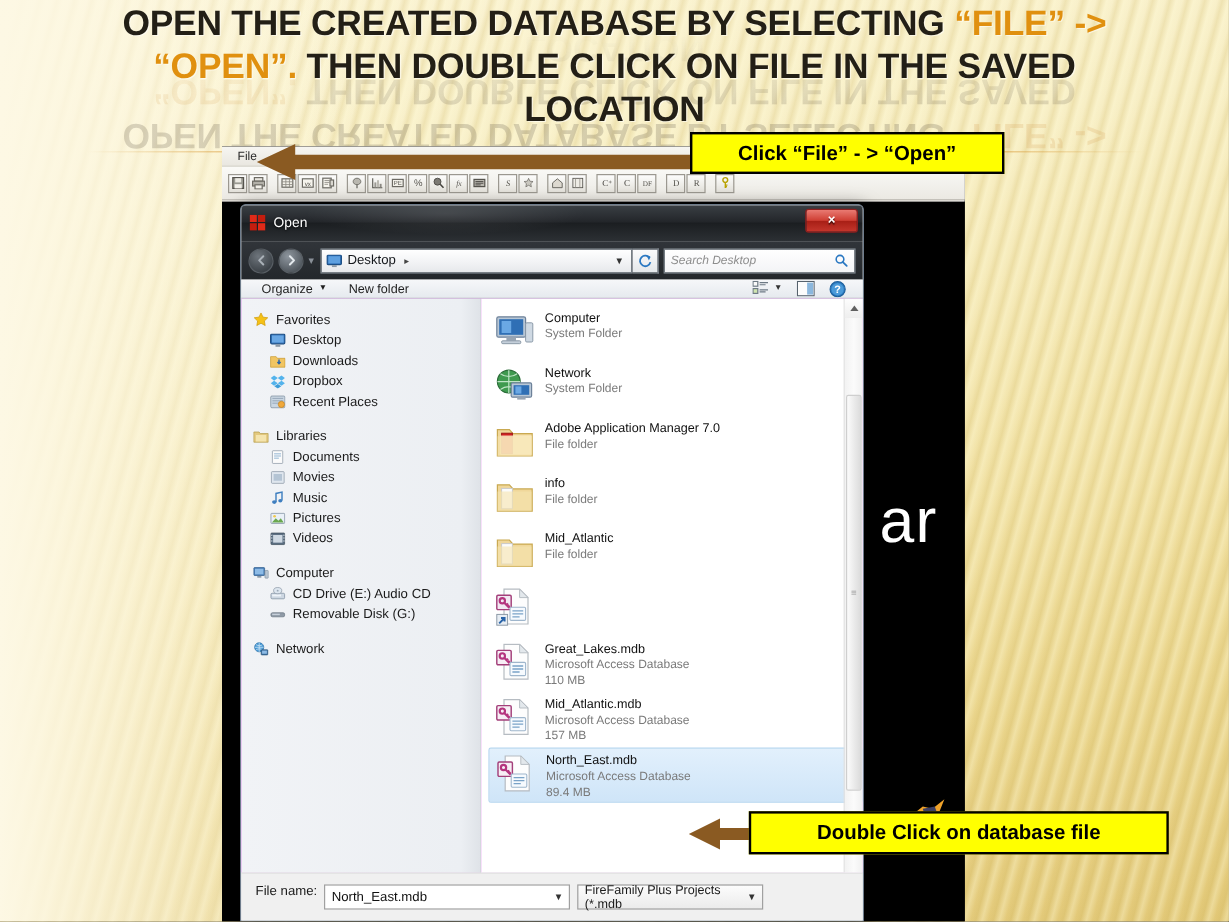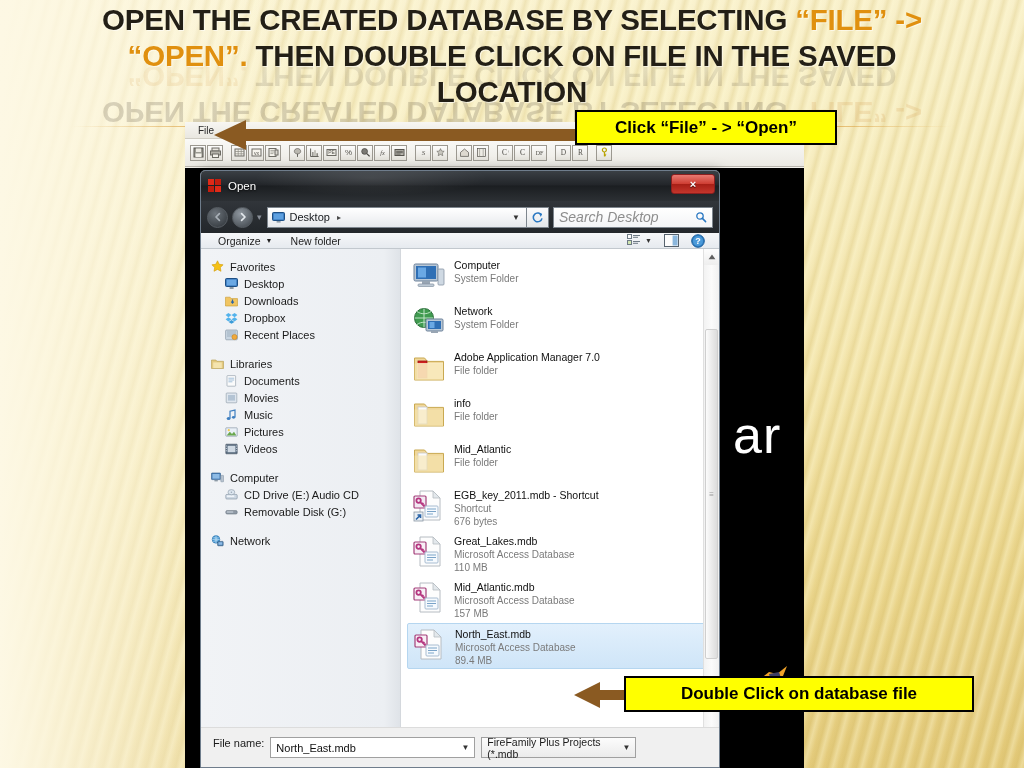--- a/index.html
+++ b/index.html
@@ -232,21 +232,21 @@
   }
   #searchbox {
     width: 160px; height: 21px;
     background: linear-gradient(180deg,#ffffff 0%, #f3f4f6 100%);
     border: 1px solid #7e868e;
     display: flex; align-items: center;
     padding: 0 5px;
     flex: 0 0 auto;
     position: relative;
   }
-  #search-ph { font-size: 14px; color: #8d8d8d; font-style: italic; }
+  #search-ph { font-size: 10px; color: #8d8d8d; font-style: italic; }
   #search-ico { position:absolute; right:5px; }
 
   
   #dlg-cmdbar {
     height: 16px;
     background: linear-gradient(180deg,#f6f7f9 0%, #e6eaef 100%);
     border-bottom: 1px solid #c2c8ce;
     display: flex; align-items: center;
     padding: 0 8px;
     gap: 0;
@@ -890,25 +890,20 @@
             <path d="M7 1h13l7 7v22H7z" fill="#fdfdfd" stroke="#b6bcc2" stroke-width="1"></path>
             <path d="M20 1l7 7h-7z" fill="#e3e8ec" stroke="#b6bcc2" stroke-width="0.8"></path>
             <rect x="1" y="6" width="12" height="12" rx="1" fill="#f2e8f2" stroke="#a33f7a" stroke-width="1.2"></rect>
             <circle cx="5.6" cy="10.6" r="2.2" fill="none" stroke="#b5357f" stroke-width="1.8"></circle>
             <path d="M7.2 12.2l4.4 4.4M9 14.4l1.4-1.4M10.4 15.8l1.2-1.2" stroke="#b5357f" stroke-width="1.8"></path>
             <rect x="12" y="16" width="13" height="11" rx="1" fill="#f6fafe" stroke="#9fb6cc" stroke-width="0.9"></rect>
             <path d="M14 19h9M14 21.5h9M14 24h6" stroke="#7aa3c8" stroke-width="1.1"></path>
             <rect x="1" y="22" width="9" height="9" fill="#e8eef4" stroke="#8a97a4" stroke-width="0.8"></rect>
             <path d="M3 29.5l4.5-4.5M4.5 25h3v3" stroke="#2a64a8" stroke-width="1.6" fill="none"></path>
           </svg>
-          <div class="file-meta">
-            <div class="file-name">EGB_key_2011.mdb - Shortcut</div>
-            <div class="file-type">Shortcut</div>
-            <div class="file-size">676 bytes</div>
-          </div>
         </div>
 
         <div class="file-row">
           <svg class="file-ico" viewBox="0 0 32 32">
             <path d="M7 1h13l7 7v22H7z" fill="#fdfdfd" stroke="#b6bcc2" stroke-width="1"></path>
             <path d="M20 1l7 7h-7z" fill="#e3e8ec" stroke="#b6bcc2" stroke-width="0.8"></path>
             <rect x="1" y="6" width="12" height="12" rx="1" fill="#f7eef5" stroke="#a33f7a" stroke-width="1.2"></rect>
             <circle cx="5.6" cy="10.6" r="2.2" fill="none" stroke="#b5357f" stroke-width="1.8"></circle>
             <path d="M7.2 12.2l4.4 4.4M9 14.4l1.4-1.4M10.4 15.8l1.2-1.2" stroke="#b5357f" stroke-width="1.8"></path>
             <rect x="12" y="16" width="13" height="11" rx="1" fill="#f6fafe" stroke="#9fb6cc" stroke-width="0.9"></rect>

